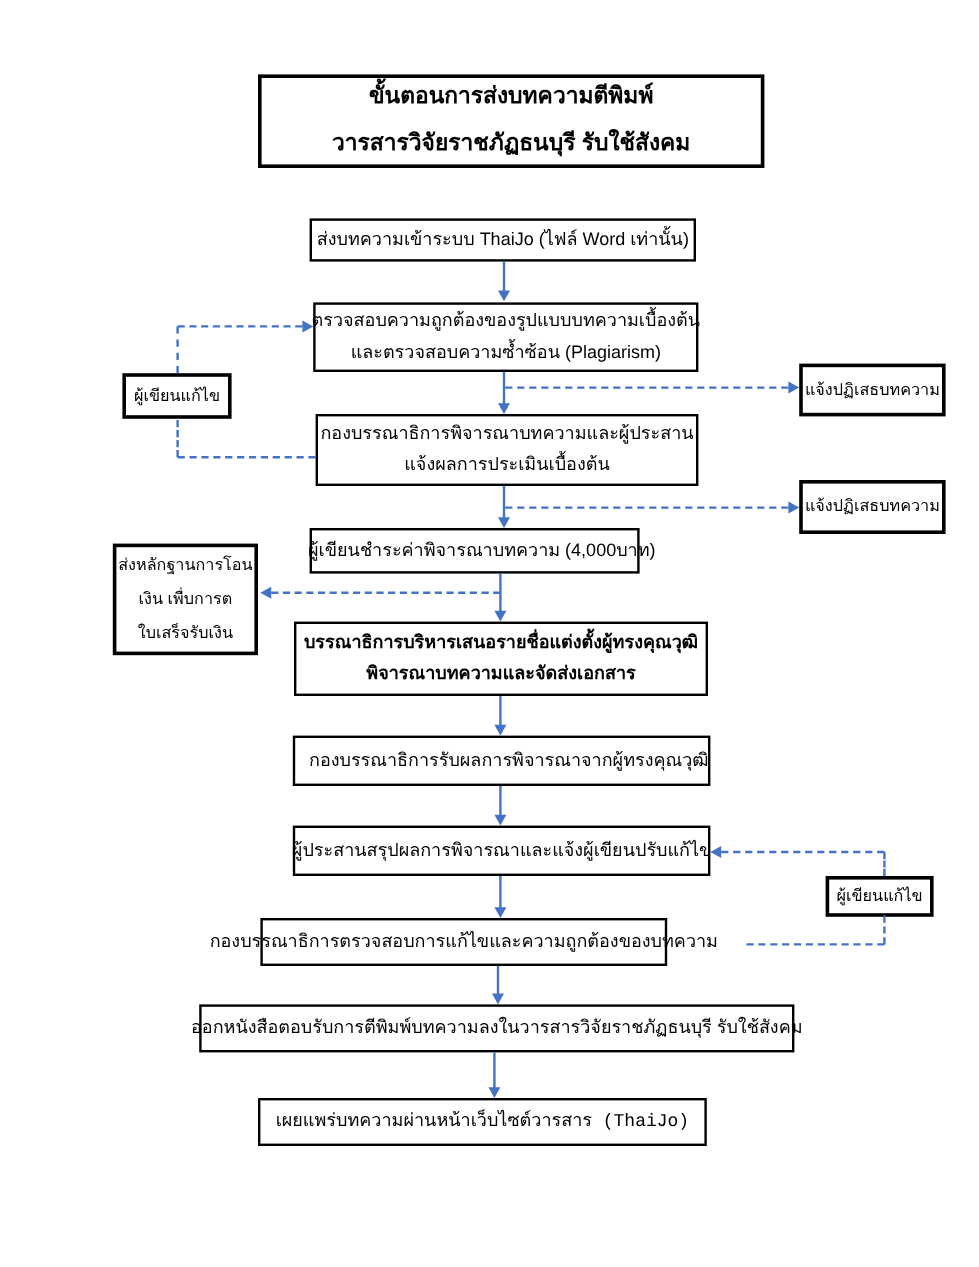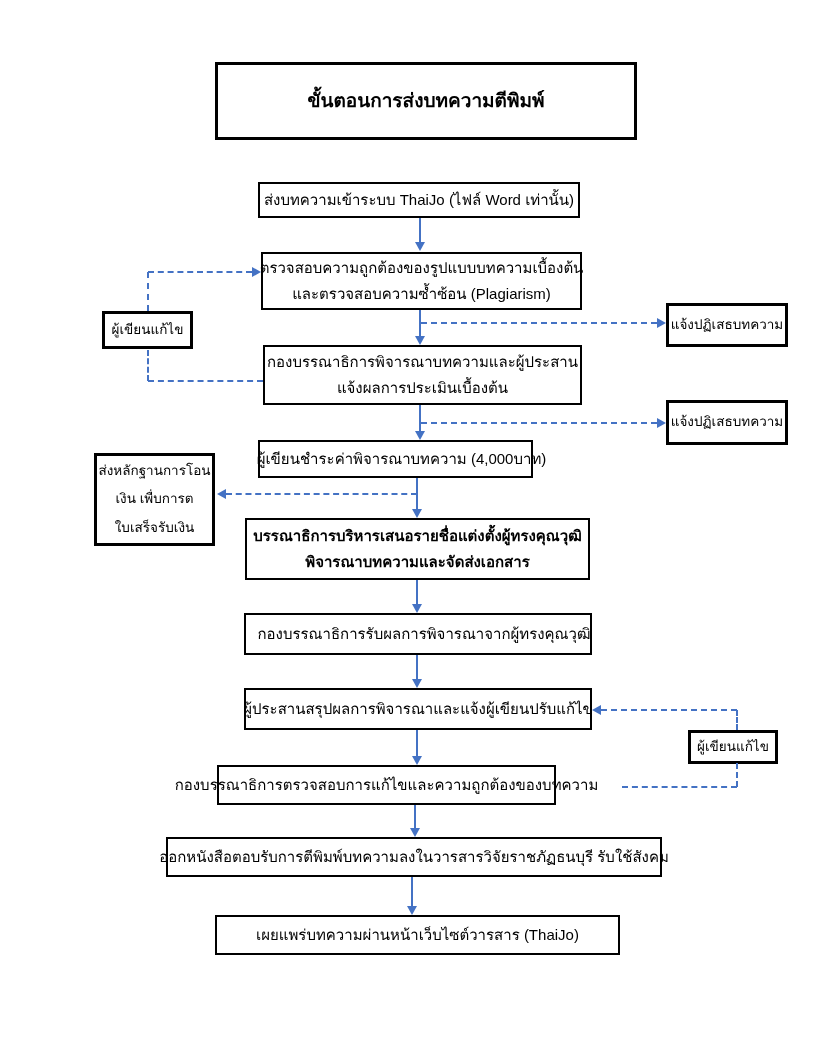--- a/index.html
+++ b/index.html
@@ -21,20 +21,21 @@
   .dash-h{position:absolute;height:0;border-top:2px dashed #4472C4;}
   .dash-v{position:absolute;width:0;border-left:2px dashed #4472C4;}
 </style>
 </head>
 <body>
 
 <div class="page">
 
   <div class="box b3 title-box" style="left:215px;top:62px;width:422px;height:78px;">
     <div>ขั้นตอนการส่งบทความตีพิมพ์</div>
+    <div>วารสารวิจัยราชภัฏธนบุรี รับใช้สังคม</div>
   </div>
 
   <div class="box" style="left:258px;top:182px;width:322px;height:36px;">
     <div>ส่งบทความเข้าระบบ ThaiJo (ไฟล์ Word เท่านั้น)</div>
   </div>
 
   <div class="box" style="left:261px;top:252px;width:321px;height:58px;">
     <div>ตรวจสอบความถูกต้องของรูปแบบบทความเบื้องต้น</div>
     <div>และตรวจสอบความซ้ำซ้อน (Plagiarism)</div>
   </div>
@@ -62,21 +63,21 @@
   </div>
 
   <div class="box" style="left:217px;top:765px;width:339px;height:40px;">
     <div>กองบรรณาธิการตรวจสอบการแก้ไขและความถูกต้องของบทความ</div>
   </div>
 
   <div class="box" style="left:166px;top:837px;width:496px;height:40px;">
     <div>ออกหนังสือตอบรับการตีพิมพ์บทความลงในวารสารวิจัยราชภัฏธนบุรี รับใช้สังคม</div>
   </div>
 
-  <div class="box" style="left:215px;top:915px;width:405px;height:40px;">
+  <div class="box" style="left:215px;top:915px;width:374px;height:40px;font-family:Liberation Mono, monospace;">
     <div>เผยแพร่บทความผ่านหน้าเว็บไซต์วารสาร (ThaiJo)</div>
   </div>
 
   <div class="box b3 side" style="left:102px;top:311px;width:91px;height:38px;">
     <div>ผู้เขียนแก้ไข</div>
   </div>
 
   <div class="box b3 side" style="left:666px;top:303px;width:122px;height:44px;">
     <div>แจ้งปฏิเสธบทความ</div>
   </div>

